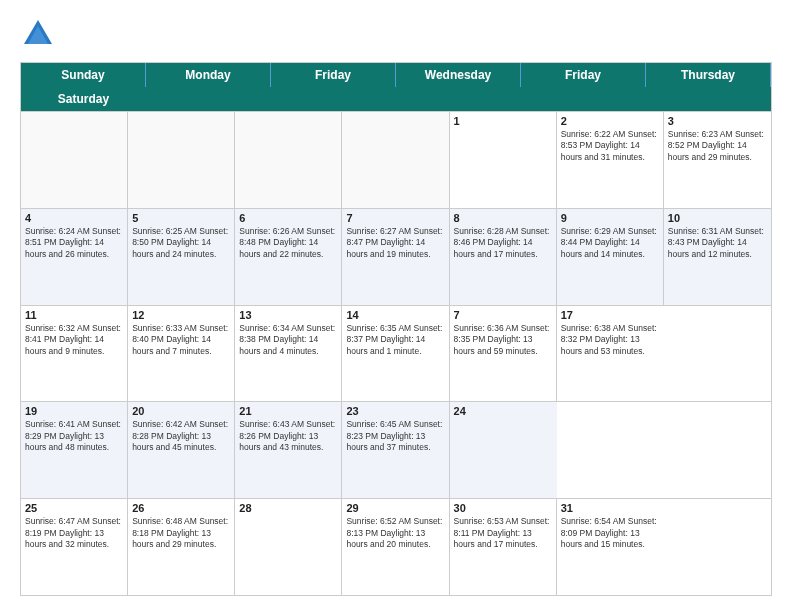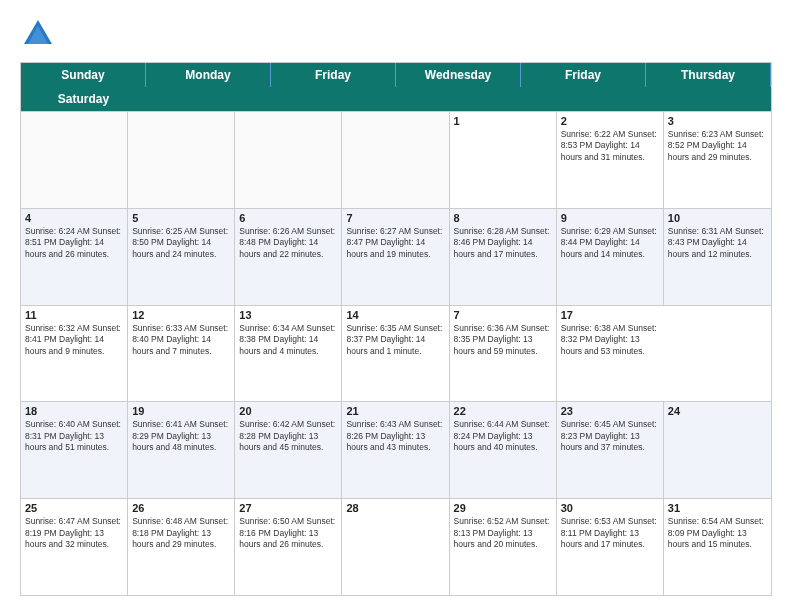--- a/index.html
+++ b/index.html
@@ -265,27 +265,20 @@
           <div class="cal-cell">
             <div class="day-num">17</div>
             <div class="day-info">Sunrise: 6:38 AM
 Sunset: 8:32 PM
 Daylight: 13 hours
 and 53 minutes.</div>
           </div>
         </div>
         <div class="cal-row">
           <div class="cal-cell alt">
-            <div class="day-num">18</div>
-            <div class="day-info">Sunrise: 6:40 AM
-Sunset: 8:31 PM
-Daylight: 13 hours
-and 51 minutes.</div>
-          </div>
-          <div class="cal-cell alt">
             <div class="day-num">19</div>
             <div class="day-info">Sunrise: 6:41 AM
 Sunset: 8:29 PM
 Daylight: 13 hours
 and 48 minutes.</div>
           </div>
           <div class="cal-cell alt">
             <div class="day-num">20</div>
             <div class="day-info">Sunrise: 6:42 AM
 Sunset: 8:28 PM
@@ -293,27 +286,20 @@
 and 45 minutes.</div>
           </div>
           <div class="cal-cell alt">
             <div class="day-num">21</div>
             <div class="day-info">Sunrise: 6:43 AM
 Sunset: 8:26 PM
 Daylight: 13 hours
 and 43 minutes.</div>
           </div>
           <div class="cal-cell alt">
-            <div class="day-num">22</div>
-            <div class="day-info">Sunrise: 6:44 AM
-Sunset: 8:24 PM
-Daylight: 13 hours
-and 40 minutes.</div>
-          </div>
-          <div class="cal-cell alt">
             <div class="day-num">23</div>
             <div class="day-info">Sunrise: 6:45 AM
 Sunset: 8:23 PM
 Daylight: 13 hours
 and 37 minutes.</div>
           </div>
           <div class="cal-cell alt">
             <div class="day-num">24</div>
           </div>
         </div>
@@ -324,27 +310,20 @@
 Sunset: 8:19 PM
 Daylight: 13 hours
 and 32 minutes.</div>
           </div>
           <div class="cal-cell">
             <div class="day-num">26</div>
             <div class="day-info">Sunrise: 6:48 AM
 Sunset: 8:18 PM
 Daylight: 13 hours
 and 29 minutes.</div>
-          </div>
-          <div class="cal-cell">
-            <div class="day-num">27</div>
-            <div class="day-info">Sunrise: 6:50 AM
-Sunset: 8:16 PM
-Daylight: 13 hours
-and 26 minutes.</div>
           </div>
           <div class="cal-cell">
             <div class="day-num">28</div>
           </div>
           <div class="cal-cell">
             <div class="day-num">29</div>
             <div class="day-info">Sunrise: 6:52 AM
 Sunset: 8:13 PM
 Daylight: 13 hours
 and 20 minutes.</div>

